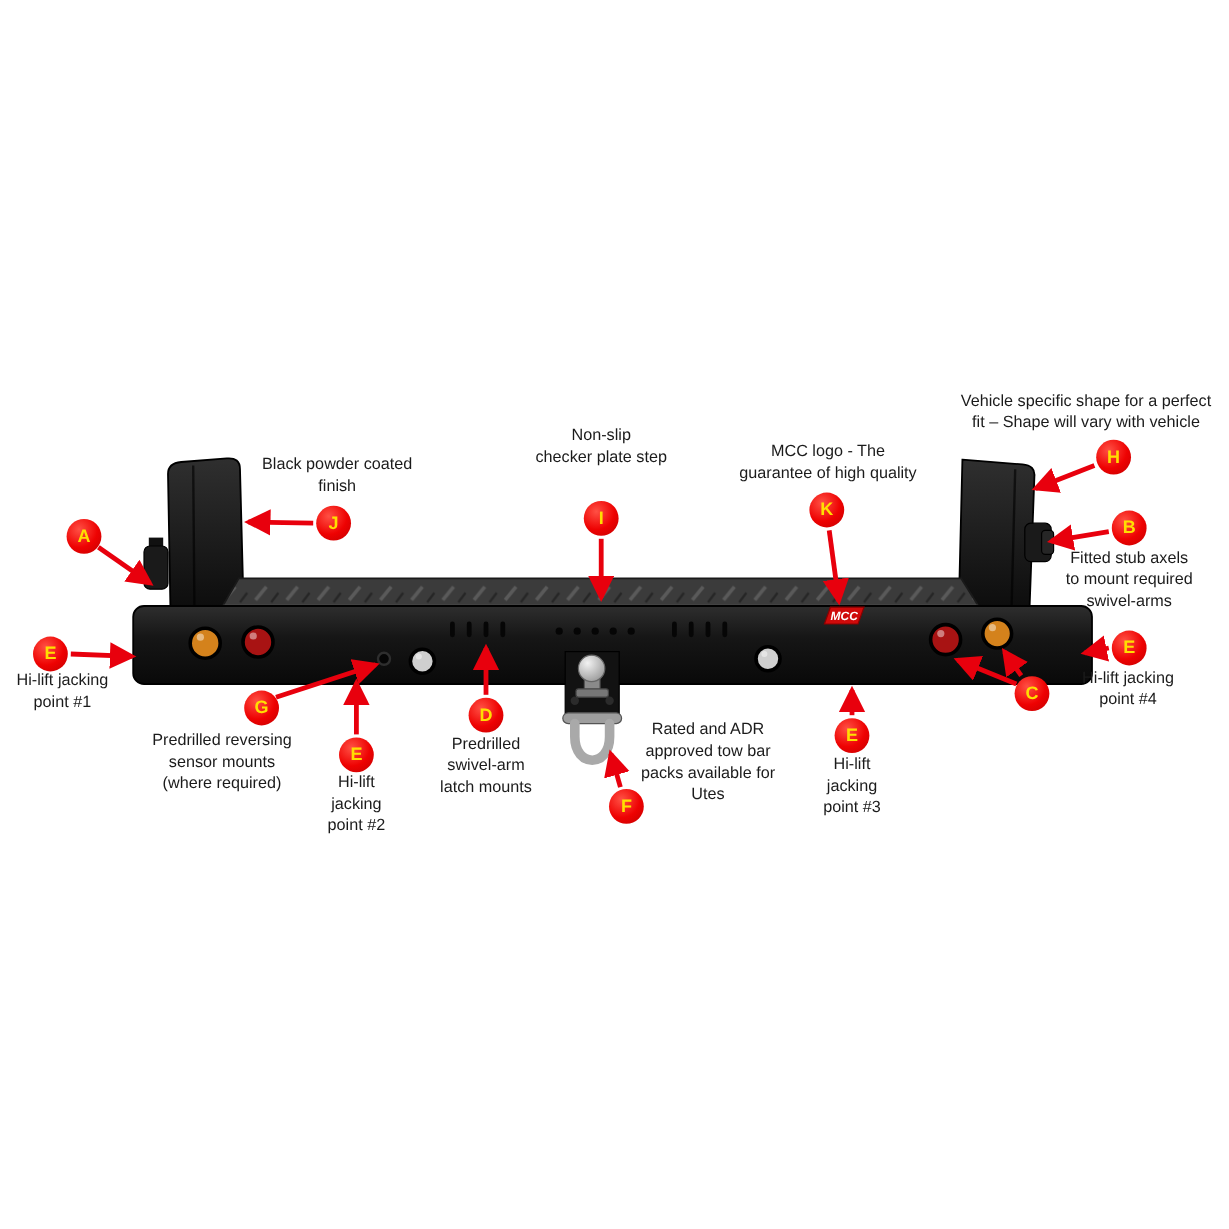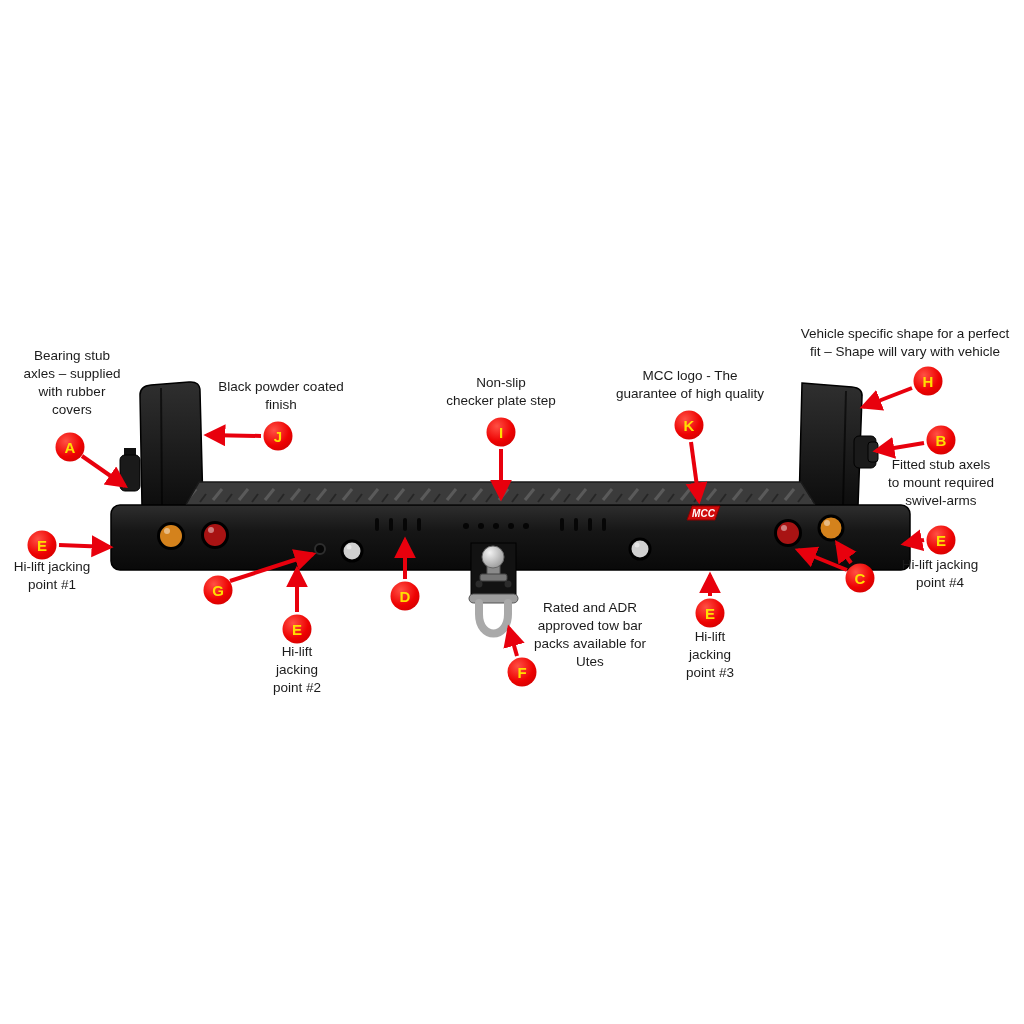--- a/index.html
+++ b/index.html
@@ -161,43 +161,45 @@
   <div class="badge" style="left:297px;top:629px">E</div>
   <div class="badge" style="left:710px;top:613px">E</div>
   <div class="badge" style="left:941px;top:540px">E</div>
   <div class="badge" style="left:522px;top:672px">F</div>
   <div class="badge" style="left:218px;top:590px">G</div>
   <div class="badge" style="left:928px;top:381px">H</div>
   <div class="badge" style="left:501px;top:432px">I</div>
   <div class="badge" style="left:278px;top:436px">J</div>
   <div class="badge" style="left:689px;top:425px">K</div>
 
-  <div class="label" style="left:72px;top:347px;width:130px">Bearing stub
-axles – supplied
-with rubber
-covers</div>
   <div class="label" style="left:941px;top:456px;width:150px">Fitted stub axels
 to mount required
 swivel-arms</div>
+  <div class="label" style="left:405px;top:611px;width:130px">Predrilled
+swivel-arm
+latch mounts</div>
   <div class="label" style="left:52px;top:558px;width:115px">Hi-lift jacking
 point #1</div>
   <div class="label" style="left:297px;top:643px;width:90px">Hi-lift
 jacking
 point #2</div>
   <div class="label" style="left:710px;top:628px;width:90px">Hi-lift
 jacking
 point #3</div>
   <div class="label" style="left:940px;top:556px;width:115px">Hi-lift jacking
 point #4</div>
   <div class="label" style="left:590px;top:599px;width:165px">Rated and ADR
 approved tow bar
 packs available for
 Utes</div>
+  <div class="label" style="left:185px;top:608px;width:185px">Predrilled reversing
+sensor mounts
+(where required)</div>
   <div class="label" style="left:905px;top:325px;width:245px">Vehicle specific shape for a perfect
 fit – Shape will vary with vehicle</div>
-  <div class="label" style="left:501px;top:374px;width:175px">Non-slip
+  <div class="label" style="left:501px;top:354px;width:175px">Non-slip
 checker plate step</div>
   <div class="label" style="left:690px;top:367px;width:205px">MCC logo - The
 guarantee of high quality</div>
   <div class="label" style="left:281px;top:378px;width:195px">Black powder coated
 finish</div>
 
 </div>
 
 </body></html>

